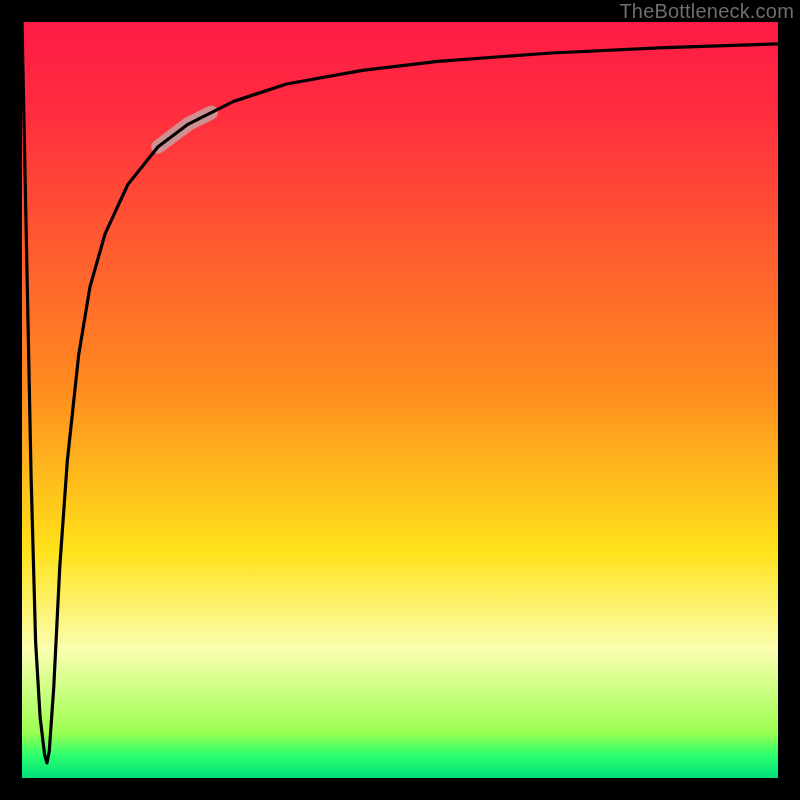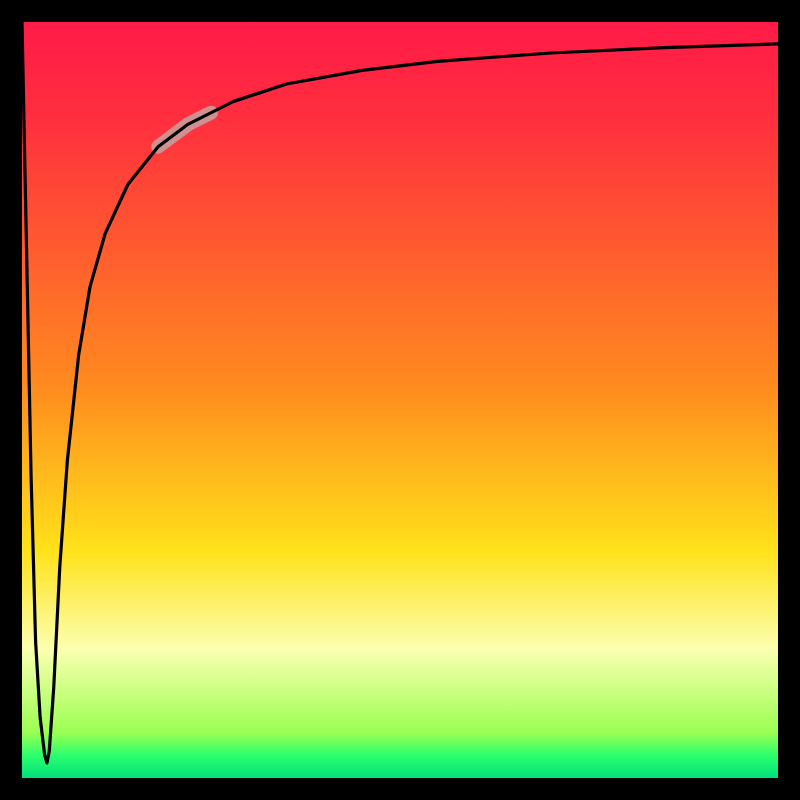--- a/index.html
+++ b/index.html
@@ -58,13 +58,14 @@
 
 <div class="frame">
 
   <div class="plot-area" id="plot">
     <svg class="curve" viewBox="0 0 756 756" preserveAspectRatio="none">
       <path id="highlight-path" fill="none" stroke-width="14" stroke-linecap="round" d="M136.08 124.74 L136.08 124.74 L166.32 102.06 L189.00 90.72" stroke="#cf9091"></path>
       <path id="main-path" fill="none" stroke-width="3.2" stroke-linejoin="round" stroke-linecap="round" d="M0.00 0.00 L4.54 226.80 L9.07 453.60 L13.61 619.92 L18.14 695.52 L22.68 733.32 L24.95 740.88 L27.22 729.54 L31.75 665.28 L37.80 544.32 L45.36 438.48 L56.70 332.64 L68.04 264.60 L83.16 211.68 L105.84 162.54 L136.08 124.74 L166.32 102.06 L211.68 79.38 L264.60 61.99 L340.20 48.38 L415.80 39.31 L529.20 31.00 L642.60 25.70 L756.00 21.92" stroke="#000000"></path>
     </svg>
   </div>
 
+  <div class="watermark">TheBottleneck.com</div>
 </div>
 
 </body></html>

